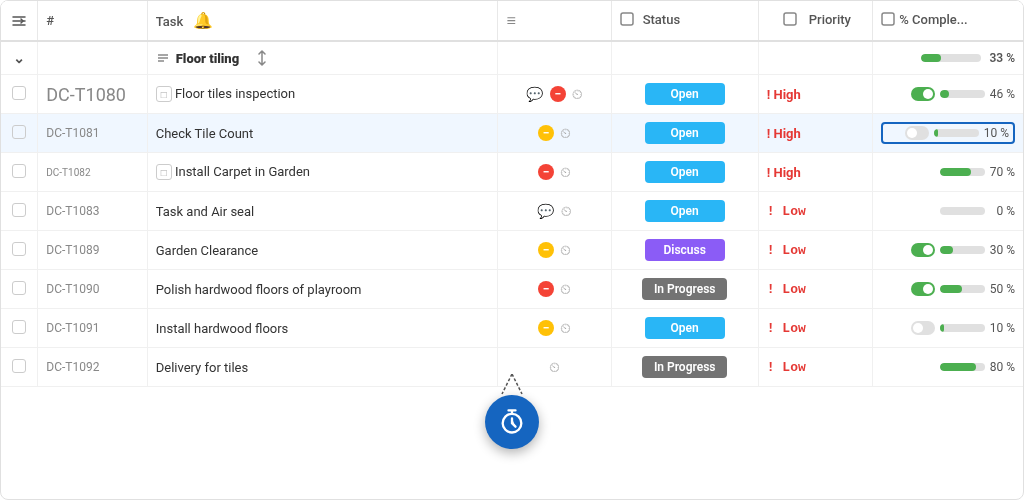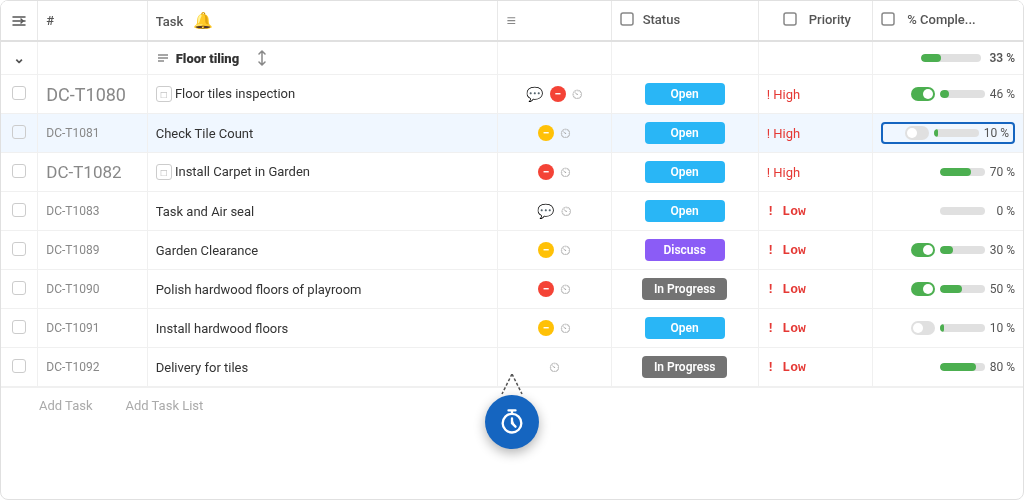--- a/index.html
+++ b/index.html
@@ -41,21 +41,21 @@
     
     .chevron { color: #555; font-size: 14px; cursor: pointer; }
 
     
     .badge { display: inline-block; padding: 4px 12px; border-radius: 4px; font-size: 12px; font-weight: 600; color: #fff; min-width: 80px; text-align: center; }
     .badge-open { background: #29b6f6; }
     .badge-discuss { background: #8b5cf6; }
     .badge-inprogress { background: #737373; }
 
     
-    .priority-high { color: #e53935; font-weight: 400; }
+    .priority-high { color: #e53935; font-weight: 700; }
     .priority-low { color: #e53935; font-weight: 600; font-family: Liberation Mono, monospace; }
 
     
     .progress-wrap { display: flex; align-items: center; gap: 6px; }
     .progress-bar-bg { width: 60px; height: 8px; background: #e0e0e0; border-radius: 4px; overflow: hidden; }
     .progress-bar-fill { height: 100%; border-radius: 4px; background: #4caf50; }
     .progress-label { font-size: 12px; color: #555; min-width: 28px; text-align: right; }
 
     
     .toggle-sm { width: 24px; height: 14px; background: #4caf50; border-radius: 7px; display: inline-block; position: relative; }
@@ -140,21 +140,21 @@
         </th>
         <th class="col-priority">
           <span style="display:inline-flex;align-items:center;gap:12px;margin-left:16px;">
             <svg width="14" height="14" viewBox="0 0 14 14" fill="none">
                 <rect x="1" y="1" width="12" height="12" rx="2" stroke="#888" stroke-width="1.5"></rect>
               </svg>
             <span>Priority</span>
           </span>
         </th>
         <th class="col-complete">
-          <span style="display:inline-flex;align-items:flex-start;gap:12px;">
+          <span style="display:inline-flex;align-items:flex-start;gap:4px;">
             <svg width="14" height="14" viewBox="0 0 14 14" fill="none">
                 <rect x="1" y="1" width="12" height="12" rx="2" stroke="#888" stroke-width="1.5"></rect>
               </svg>
             <span>% Comple...</span>
           </span>
         </th>
       </tr>
     </thead>
     <tbody class="tbody" id="task-tbody">
 
@@ -229,21 +229,21 @@
               <span class="toggle-sm toggle-sm-off"></span>
               <div class="progress-bar-bg">
                 <div class="progress-bar-fill" style="width: 10%;"></div>
               </div>
               <span class="progress-label">10 %</span>
             </div>
           </td>
         </tr>
         <tr>
           <td class="col-toggle"><span class="checkbox"></span></td>
-          <td class="col-num" style="color: rgb(136, 136, 136); font-size: 17px;">DC-T1082</td>
+          <td class="col-num" style="color: rgb(136, 136, 136); font-size: 10px;">DC-T1082</td>
           <td class="col-task"><span class="expand-icon">□</span> <span>Install Carpet in Garden</span></td>
           <td class="col-icons">
             <div class="icon-row">
               <span class="icon-minus">−</span>
               <span class="icon-clock">⏲</span>
             </div>
           </td>
           <td class="col-status"><span class="badge badge-open">Open</span></td>
           <td class="col-priority"><span class="priority-high"><span>! </span>High</span></td>
           <td class="col-complete">
@@ -358,25 +358,20 @@
               <div class="progress-bar-bg">
                 <div class="progress-bar-fill" style="width: 80%;"></div>
               </div>
               <span class="progress-label">80 %</span>
             </div>
           </td>
         </tr>
       </tbody>
   </table>
 
-  <div style="padding: 10px 8px 10px 38px; color: #bbb; font-size: 13px; border-top: 1px solid #f0f0f0;">
-    <span class="add-task-btn">Add Task</span>
-    <span style="margin-right:10px;">&nbsp;&nbsp;</span>
-    <span class="add-task-btn">Add Task List</span>
-  </div>
 
   <div class="floating-btn">
     <svg viewBox="0 0 24 24">
       <circle cx="12" cy="13" r="8" stroke="white" stroke-width="2" fill="none"></circle>
       <path d="M12 9v4l3 3" stroke="white" stroke-width="2" stroke-linecap="round"></path>
       <path d="M9 2h6M12 2v2" stroke="white" stroke-width="2" stroke-linecap="round"></path>
     </svg>
   </div>
 
   <svg class="arrow-indicator" viewBox="0 0 60 30">

